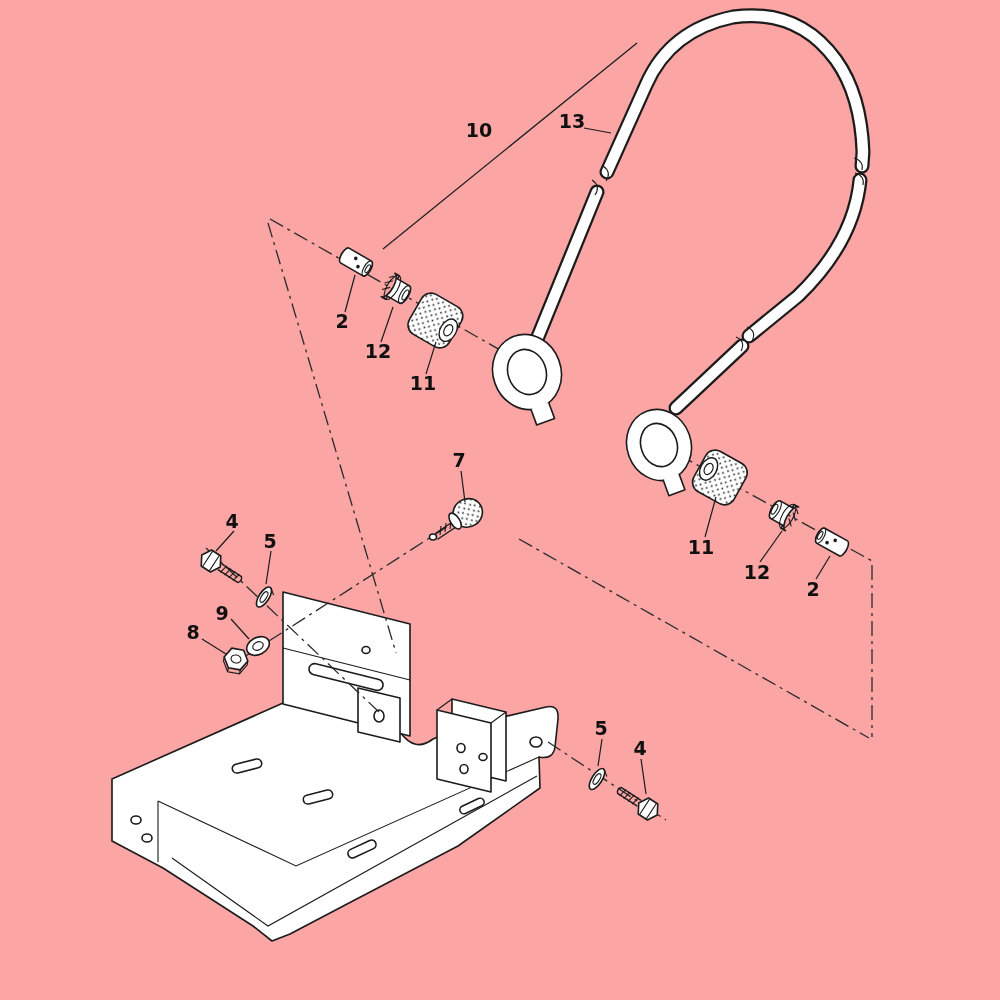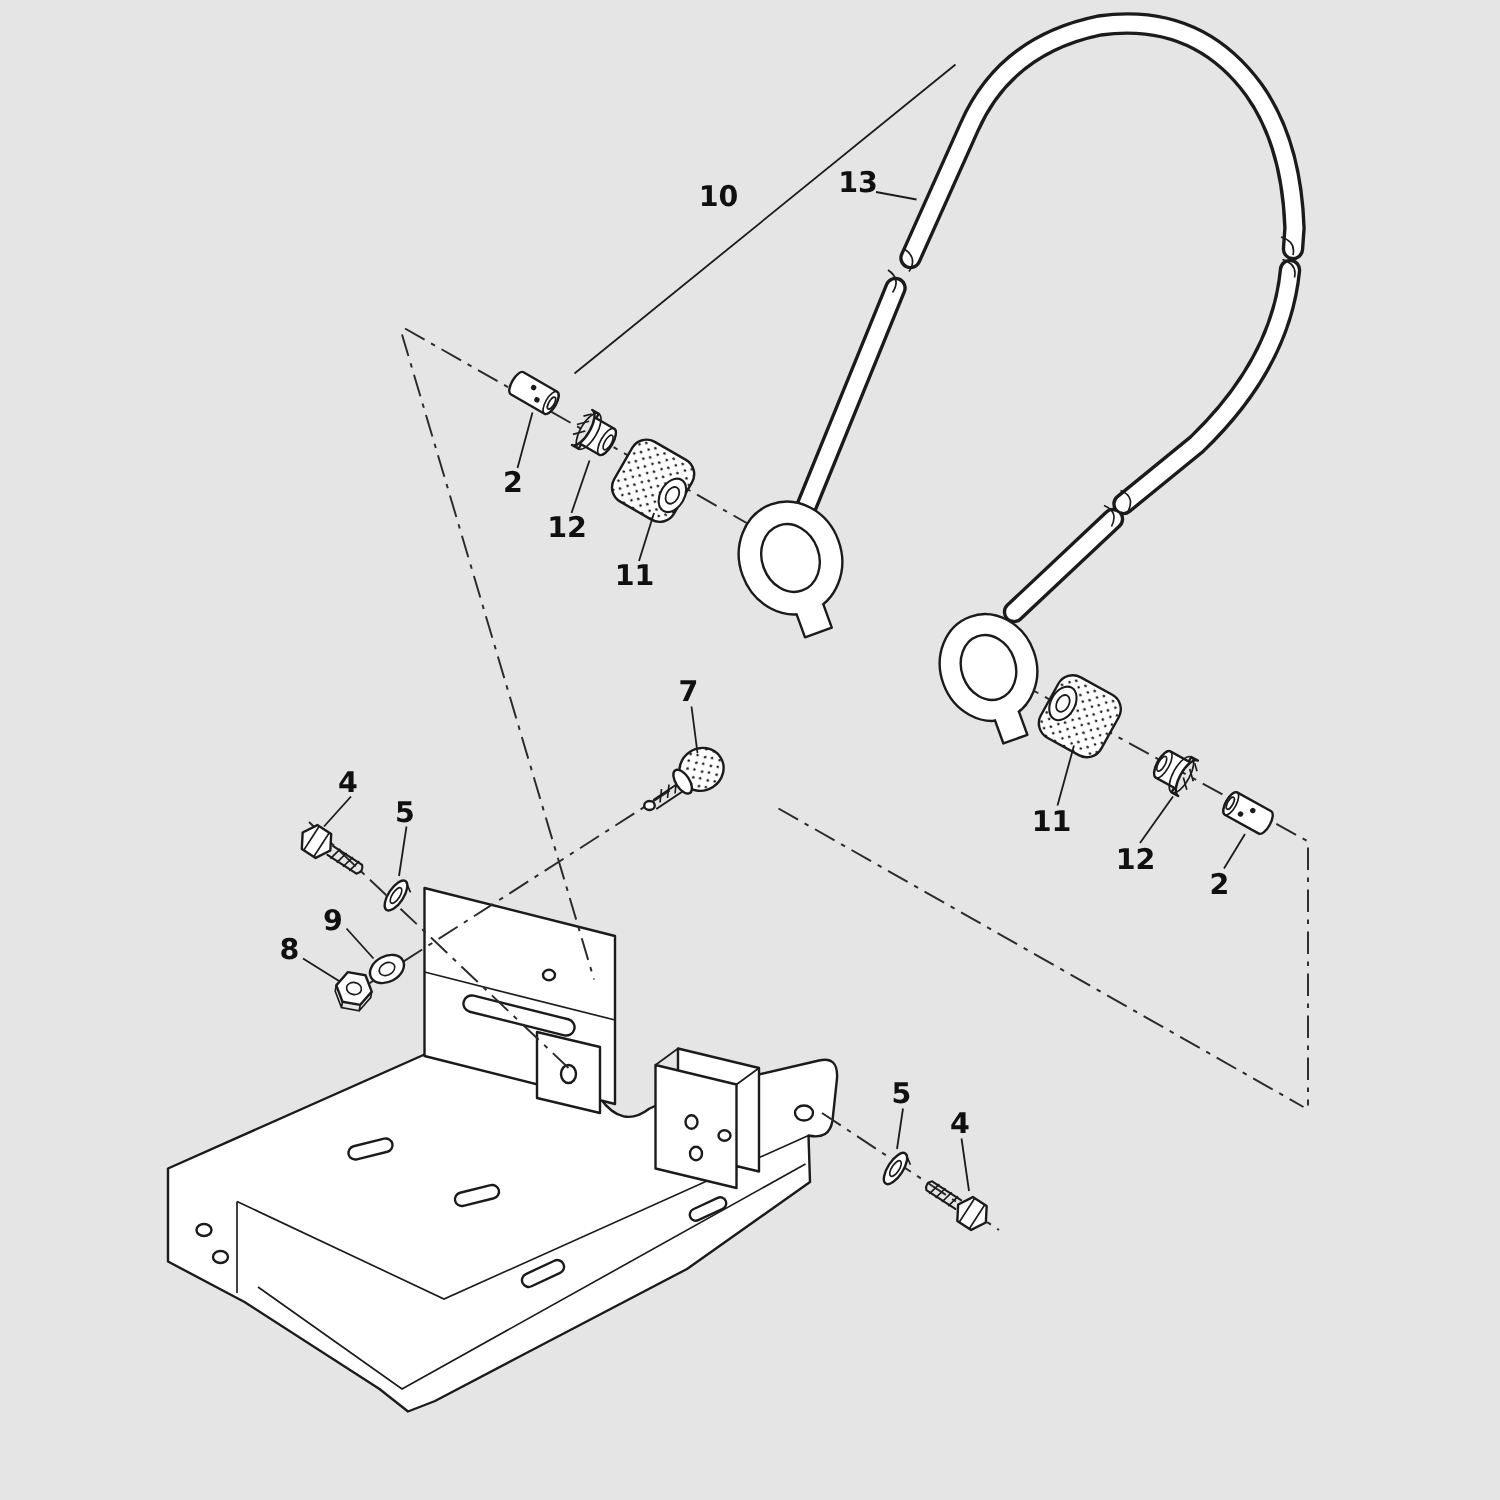--- a/index.html
+++ b/index.html
@@ -1,16 +1,16 @@
 <!DOCTYPE html>
 <html><head>
 <meta charset="utf-8">
 <style>
   html,body{margin:0;padding:0;background:#fff;}
-  #stage{position:relative;width:1000px;height:1000px;background:#e5e5e5;overflow:hidden;
+  #stage{position:relative;width:1000px;height:1000px;background:#fca5a5;overflow:hidden;
          font-family:"DejaVu Sans", sans-serif;}
   svg{display:block;width:1000px;height:1000px;}
   .ol{fill:#fff;stroke:#1b1b1b;stroke-width:1.6;stroke-linejoin:round;}
   .ln{fill:none;stroke:#1b1b1b;stroke-width:1.4;stroke-linejoin:round;stroke-linecap:round;}
   .thin{fill:none;stroke:#1b1b1b;stroke-width:1.1;}
   .dd{fill:none;stroke:#2a2a2a;stroke-width:1.3;stroke-dasharray:15 5 3 5;}
   .tube-o{fill:none;stroke:#1b1b1b;stroke-width:15;stroke-linecap:round;}
   .tube-i{fill:none;stroke:#ffffff;stroke-width:10.5;stroke-linecap:round;}
   .ldr{fill:none;stroke:#1b1b1b;stroke-width:1.2;}
   .lbl{font:bold 19px "DejaVu Sans",sans-serif;fill:#101010;text-anchor:middle;}

